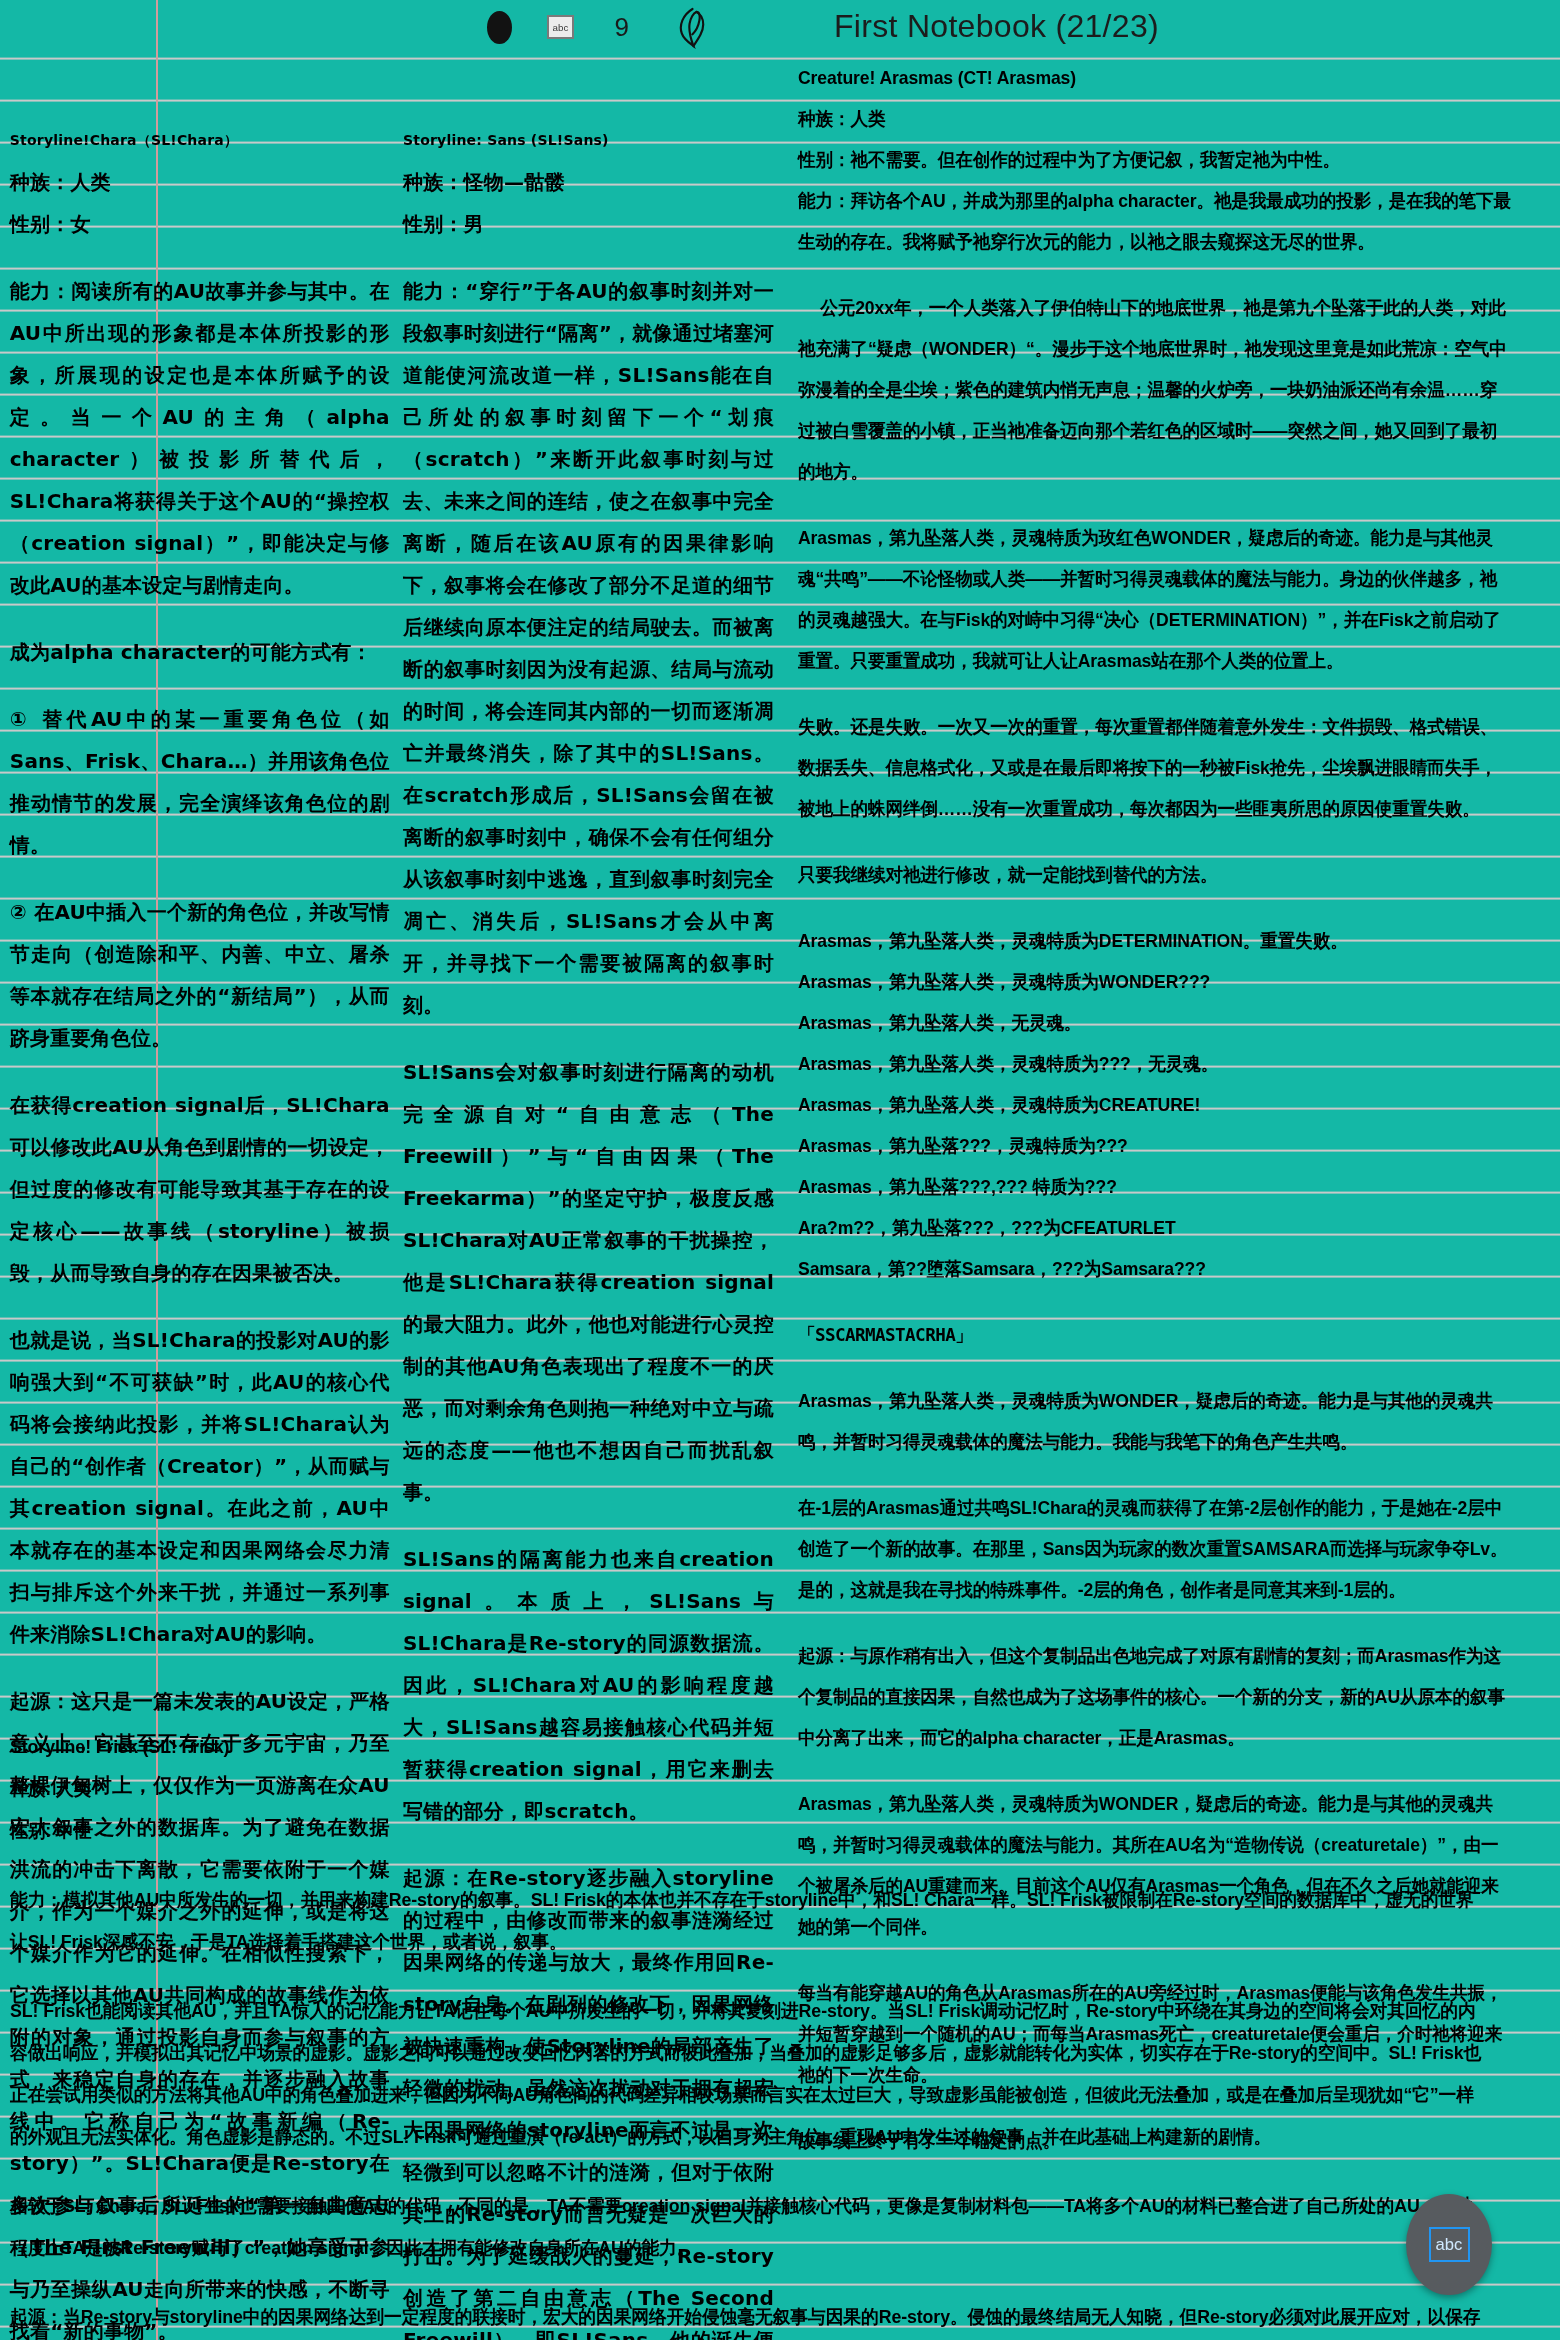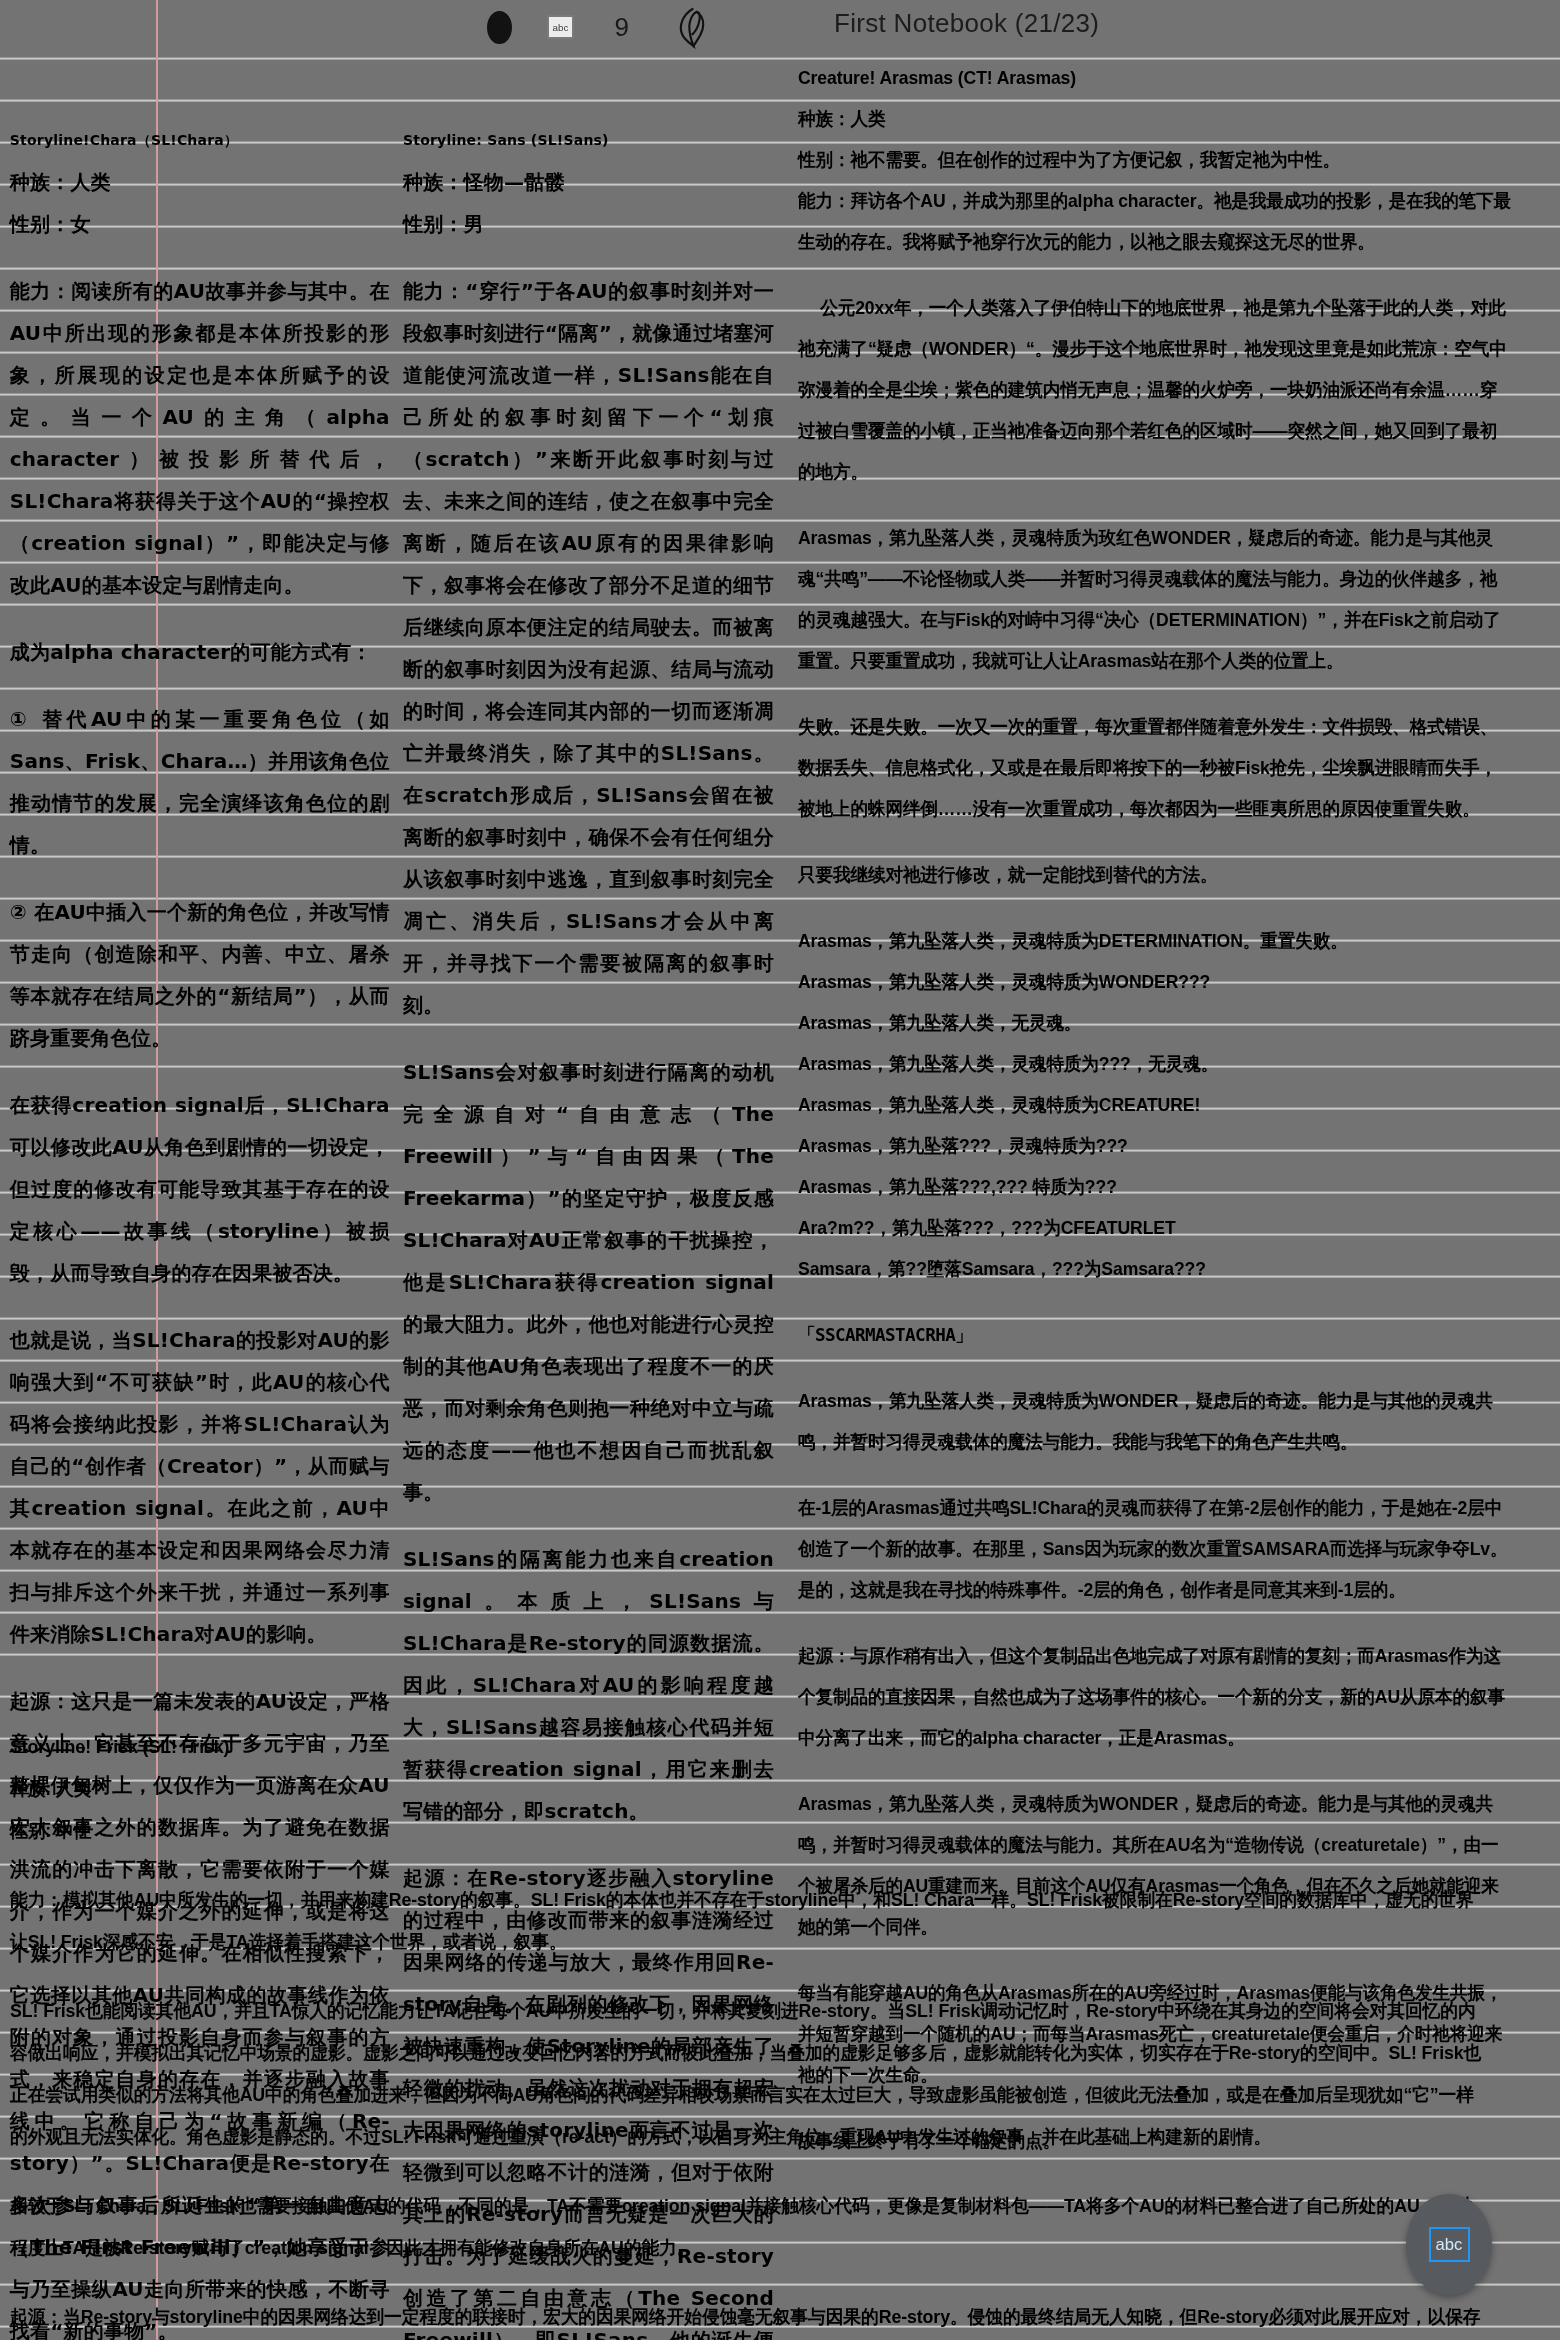--- a/index.html
+++ b/index.html
@@ -6,21 +6,21 @@
   html, body {
     margin: 0; padding: 0;
     width: 1560px; height: 2341px;
     background: #ffffff;
     font-family: "Liberation Sans", "DejaVu Sans", sans-serif;
     overflow: hidden;
   }
   #page {
     position: relative;
     width: 1560px; height: 2341px;
-    background: #737373;
+    background: #14b8a6;
     overflow: hidden;
   }
 
   
   #rules {
     position: absolute; left: 0; top: 0;
     width: 1560px; height: 2341px;
     background-image: repeating-linear-gradient(
         to bottom,
         rgba(0,0,0,0) 0px,
@@ -58,21 +58,21 @@
     background: #ececec;
     display: flex; align-items: center; justify-content: center;
     font-size: 9.8px; color: #3b3b3b; letter-spacing: 0px;
     font-family: "Liberation Sans", sans-serif;
   }
   #tool-count { position: absolute; left: 610px; top: 9.8px; width: 23.4px; height: 35px;
     font-size: 26px; color: #1a1a1a; font-family: "Liberation Sans", sans-serif; }
   #tool-lasso { position: absolute; left: 673px; top: 5.9px; width: 39px; height: 43px; }
   #doc-title {
     position: absolute; left: 834px; top: 7.8px;
-    font-size: 26px; color: #1c1c1c; letter-spacing: 0.3px;
+    font-size: 32px; color: #1c1c1c; letter-spacing: 0.3px;
     font-family: "Liberation Sans", sans-serif; white-space: nowrap;
   }
 
   
   .col {
     position: absolute;
     z-index: 3;
     color: #000;
   }
   .para { margin: 0 0 25px 0; }

